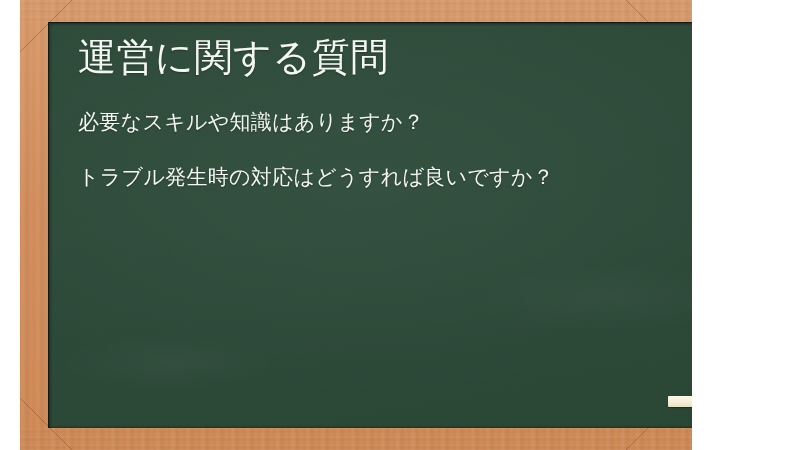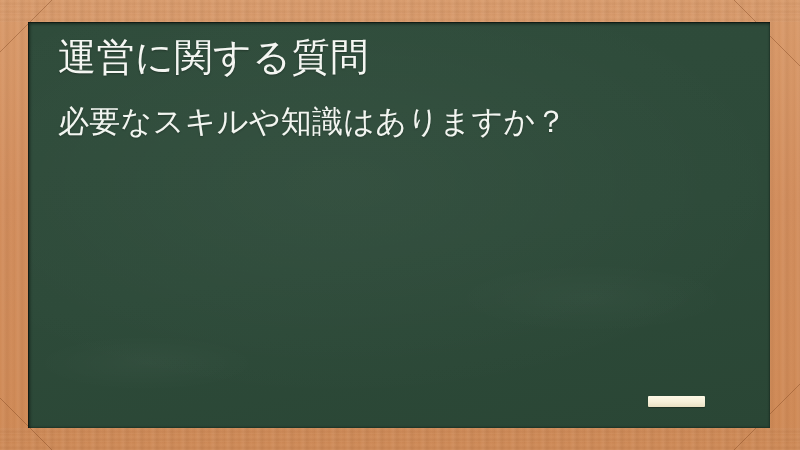--- a/index.html
+++ b/index.html
@@ -7,24 +7,25 @@
     margin: 0;
     padding: 0;
     background: #ffffff;
   }
   body {
     font-family: "Liberation Sans", "DejaVu Sans", sans-serif;
   }
 
   .slide {
     position: relative;
-    width: 800px;
+    width: 672px;
     height: 450px;
     overflow: hidden;
     background: #a21caf;
+    margin-left: 20px;
   }
 
   
   .frame {
     position: absolute;
     inset: 0;
     background:
       
       repeating-linear-gradient(90deg,
         rgba(255,255,255,0.00) 0px,
@@ -123,21 +124,21 @@
   .question-list {
     position: absolute;
     left: 30px;
     top: 72px;
     right: 12px;
     margin: 0;
     padding: 0;
     list-style: none;
   }
   .question-item {
-    font-size: 31px;
+    font-size: 21px;
     line-height: 55px;
     color: #f2f5f0;
     white-space: nowrap;
     letter-spacing: 0.3px;
     text-shadow: 0 1px 2px rgba(0,0,0,0.25);
   }
 
   
   .chalk {
     position: absolute;
@@ -165,18 +166,19 @@
   </div>
 
   <div class="board">
     <div class="dust"></div>
     <div class="board-lip"></div>
 
     <div class="title">運営に関する質問</div>
 
     <ul class="question-list">
       <li class="question-item">必要なスキルや知識はありますか？</li>
+      <li class="question-item">トラブル発生時の対応はどうすれば良いですか？</li>
     </ul>
   </div>
 
   <div class="chalk"></div>
 
 </div>
 
 </body></html>

